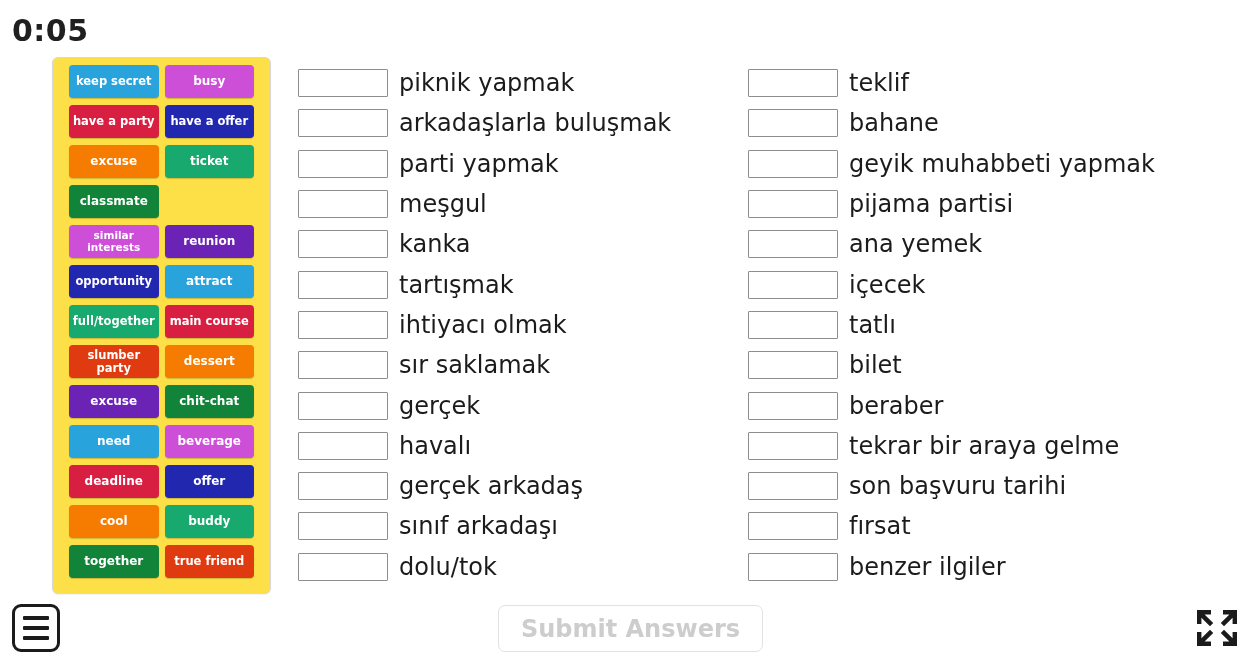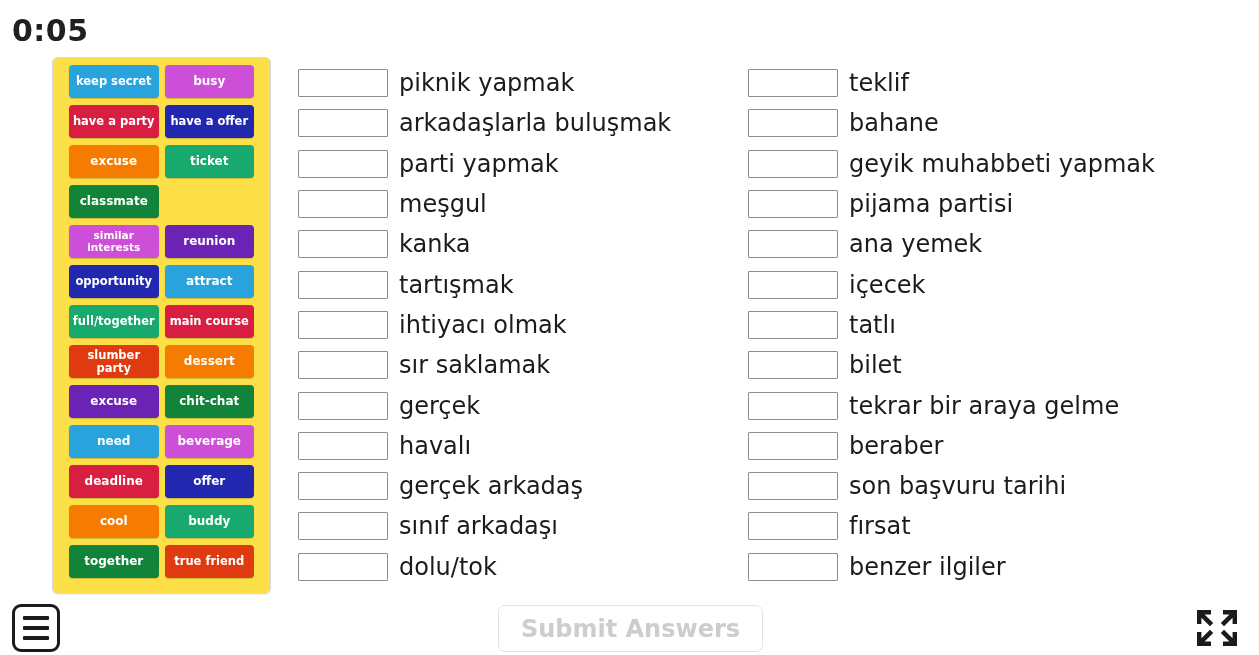--- a/index.html
+++ b/index.html
@@ -274,25 +274,25 @@
     <div class="answer-row">
       <input class="answer-input" type="text" value="" style="">
       <span class="answer-label">tatlı</span>
     </div>
     <div class="answer-row">
       <input class="answer-input" type="text" value="" style="">
       <span class="answer-label">bilet</span>
     </div>
     <div class="answer-row">
       <input class="answer-input" type="text" value="" style="">
+      <span class="answer-label">beraber</span>
+    </div>
+    <div class="answer-row">
+      <input class="answer-input" type="text" value="" style="">
       <span class="answer-label">tekrar bir araya gelme</span>
-    </div>
-    <div class="answer-row">
-      <input class="answer-input" type="text" value="" style="">
-      <span class="answer-label">beraber</span>
     </div>
     <div class="answer-row">
       <input class="answer-input" type="text" value="" style="">
       <span class="answer-label">son başvuru tarihi</span>
     </div>
     <div class="answer-row">
       <input class="answer-input" type="text" value="" style="">
       <span class="answer-label">fırsat</span>
     </div>
     <div class="answer-row">

